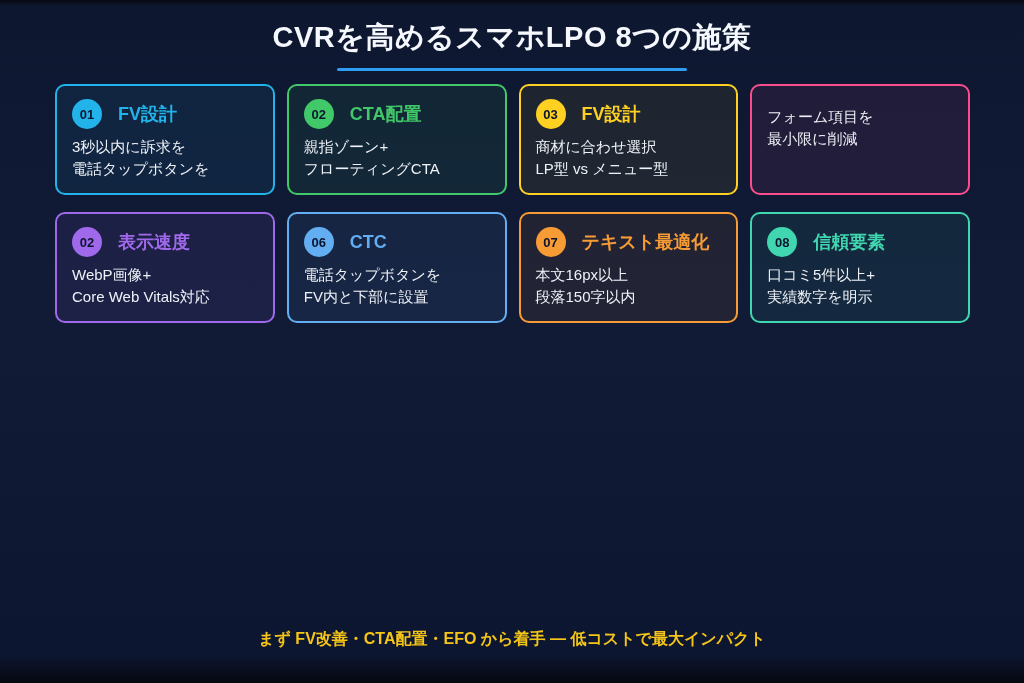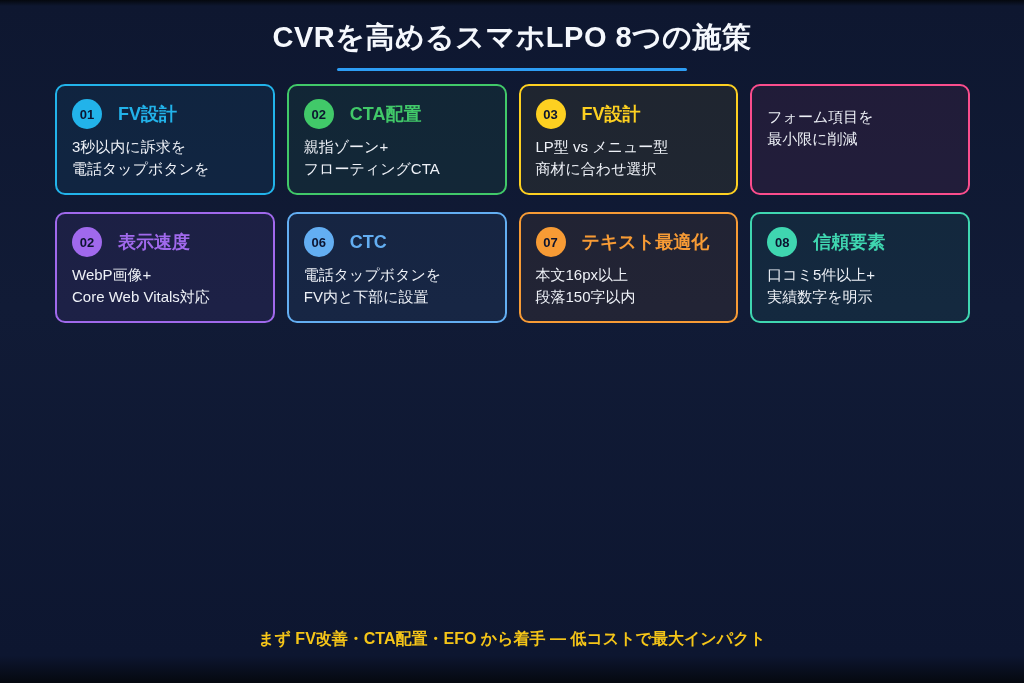--- a/index.html
+++ b/index.html
@@ -79,22 +79,22 @@
       <span>フローティングCTA</span>
     </div>
   </div>
 
   <div class="card" style="--accent: #fdd021; --tint: rgba(253,208,33,0.07);">
     <div class="card-head">
       <span class="badge">03</span>
       <span class="card-title">FV設計</span>
     </div>
     <div class="card-desc">
+      <span>商材に合わせ選択</span>
       <span>LP型 vs メニュー型</span>
-      <span>商材に合わせ選択</span>
     </div>
   </div>
 
   <div class="card" style="--accent: #fb4d8d; --tint: rgba(251,77,141,0.08);">
     <div class="card-desc">
       <span>フォーム項目を</span>
       <span>最小限に削減</span>
     </div>
   </div>
 

